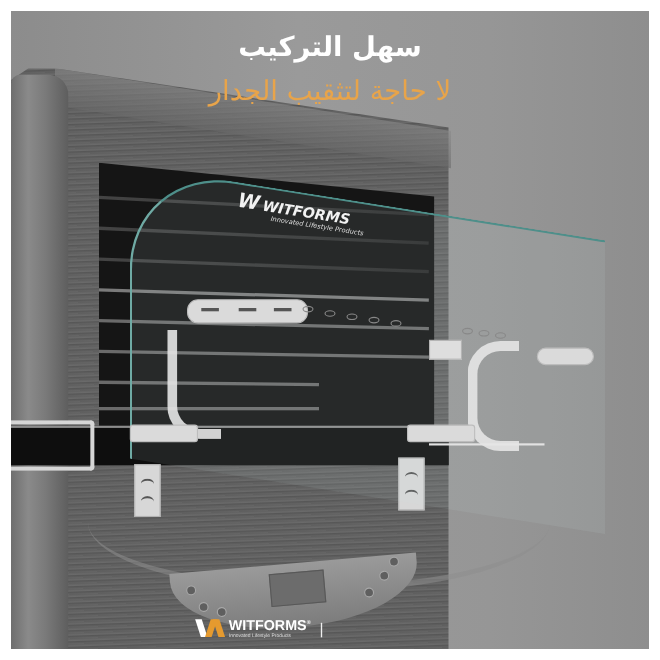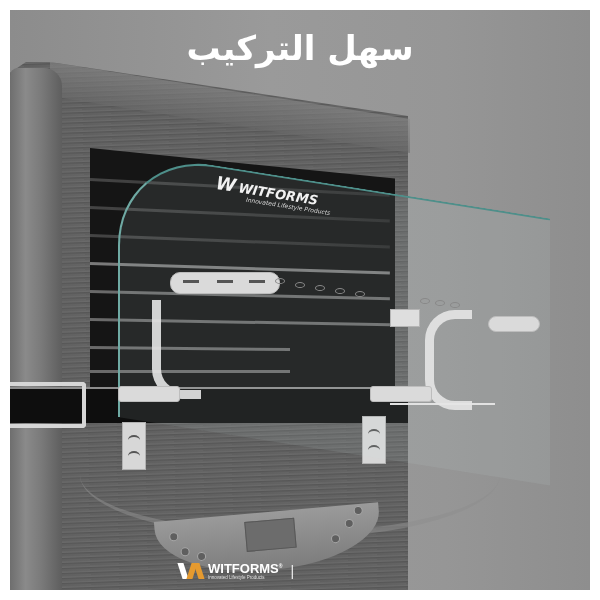--- a/index.html
+++ b/index.html
@@ -1,20 +1,20 @@
 <!DOCTYPE html>
 <html><head>
 <meta charset="utf-8">
 <style>
   html,body{margin:0;padding:0;background:#ffffff;}
   body{width:600px;height:600px;position:relative;overflow:hidden;font-family:"DejaVu Sans",sans-serif;}
   .canvas{position:absolute;left:10px;top:10px;width:580px;height:580px;overflow:hidden;
     background:linear-gradient(90deg,#8c8c8c 0%,#9a9a9a 45%,#969696 75%,#8e8e8e 100%);}
   
-  .headline{position:absolute;left:0;top:18px;width:580px;text-align:center;color:#ffffff;font-size:34px;font-weight:bold;direction:rtl;letter-spacing:0;}
+  .headline{position:absolute;left:0;top:18px;width:580px;text-align:center;color:#ffffff;font-size:25px;font-weight:bold;direction:rtl;letter-spacing:0;}
   .subline{position:absolute;left:0;top:58px;width:580px;text-align:center;font-size:25px;direction:rtl;}
   
   .cooler{position:absolute;left:0;top:52px;width:398px;height:540px;}
   .cooler-body{position:absolute;left:0;top:0;width:398px;height:540px;
     background:repeating-linear-gradient(178deg,#5f5f5f 0px,#6a6a6a 2px,#575757 3px,#656565 5px);
     clip-path:polygon(0 2%,4% 0,10% 0,100% 10%,100% 100%,0 100%);}
   .cooler-post{position:absolute;left:0;top:6px;width:52px;height:540px;
     background:linear-gradient(90deg,#6e6e6e 0%,#8a8a8a 30%,#7a7a7a 60%,#5e5e5e 100%);
     border-top-left-radius:8px;border-top-right-radius:18px;}
   .cooler-top-edge{position:absolute;left:40px;top:0;width:360px;height:34px;
@@ -126,20 +126,21 @@
   <div class="clip-row" style="left:410px;top:288px;"></div>
   <div class="clip-row" style="left:425px;top:290px;"></div>
   <div class="clip-row" style="left:440px;top:292px;"></div>
 
   <div class="glass-logo">
     <span class="mark">W</span><span class="name">WITFORMS</span>
     <span class="tag">Innovated Lifestyle Products</span>
   </div>
 
   <div class="headline">سهل التركيب</div>
+  <div class="subline" style="color:#e8a44a;">لا حاجة لتثقيب الجدار</div>
 
   <div class="brand">
     <div class="brand-mark">
       <div class="w1"></div>
         <div class="w2"></div>
         <div class="w3"></div>
     </div>
     <div class="brand-text">
       <span class="brand-name"><span>WITFORMS</span><sup>®</sup></span>
       <span class="brand-tag">Innovated Lifestyle Products</span>

